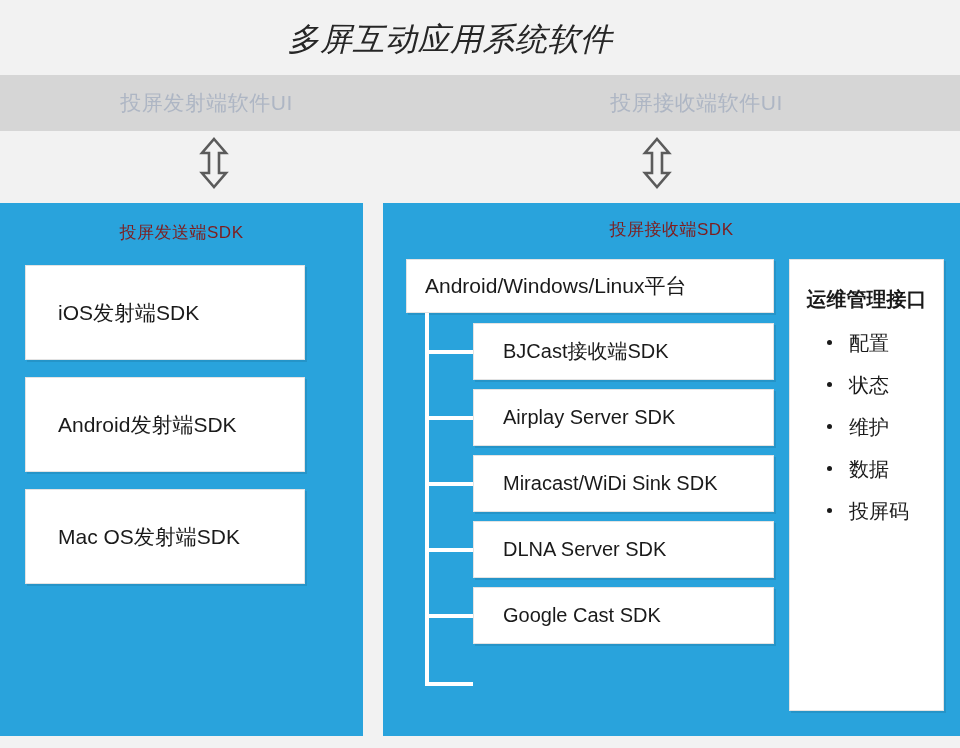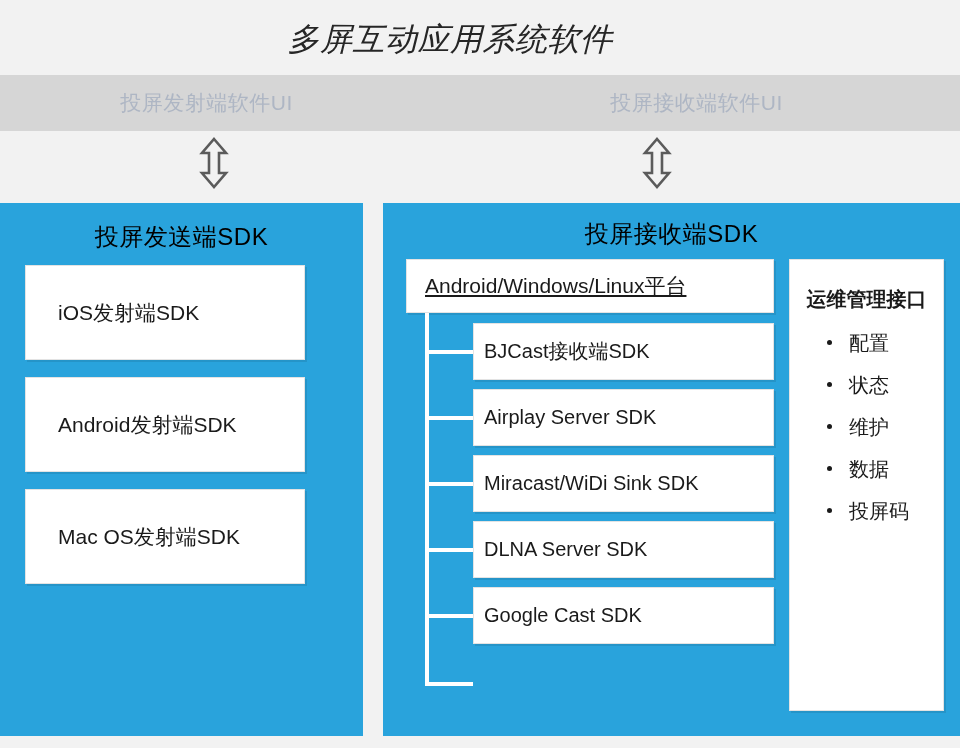--- a/index.html
+++ b/index.html
@@ -62,22 +62,22 @@
   .panel {
     position: absolute;
     top: 203px;
     background: #29a3dc;
   }
   .panel.left  { left: 0;     width: 363px; height: 533px; }
   .panel.right { left: 383px; width: 577px; height: 533px; }
 
   .panel-title {
     text-align: center;
-    color: #000000;
-    font-size: 24px;
+    color: #7f1d1d;
+    font-size: 17px;
     letter-spacing: 0.5px;
   }
   .panel.left .panel-title  { margin-top: 18px; }
   .panel.right .panel-title { margin-top: 15px; }
 
   
   .card {
     background: #ffffff;
     border: 1px solid #e3e3e3;
     box-shadow: 2px 2px 0 rgba(0,0,0,0.09);
@@ -103,33 +103,32 @@
 
   
   .platform-card {
     position: absolute;
     left: 406px;
     top: 259px;
     width: 368px;
     height: 54px;
     padding-left: 18px;
     font-size: 21px;
-    text-decoration: underline;
   }
 
   .tree {
     position: absolute;
     left: 473px;
     top: 323px;
     width: 301px;
   }
   .tree .card {
     height: 57px;
     margin-bottom: 9px;
-    padding-left: 10px;
+    padding-left: 29px;
     font-size: 20px;
   }
 
   
   .trunk {
     position: absolute;
     left: 425px;
     top: 313px;
     width: 4px;
     height: 373px;

